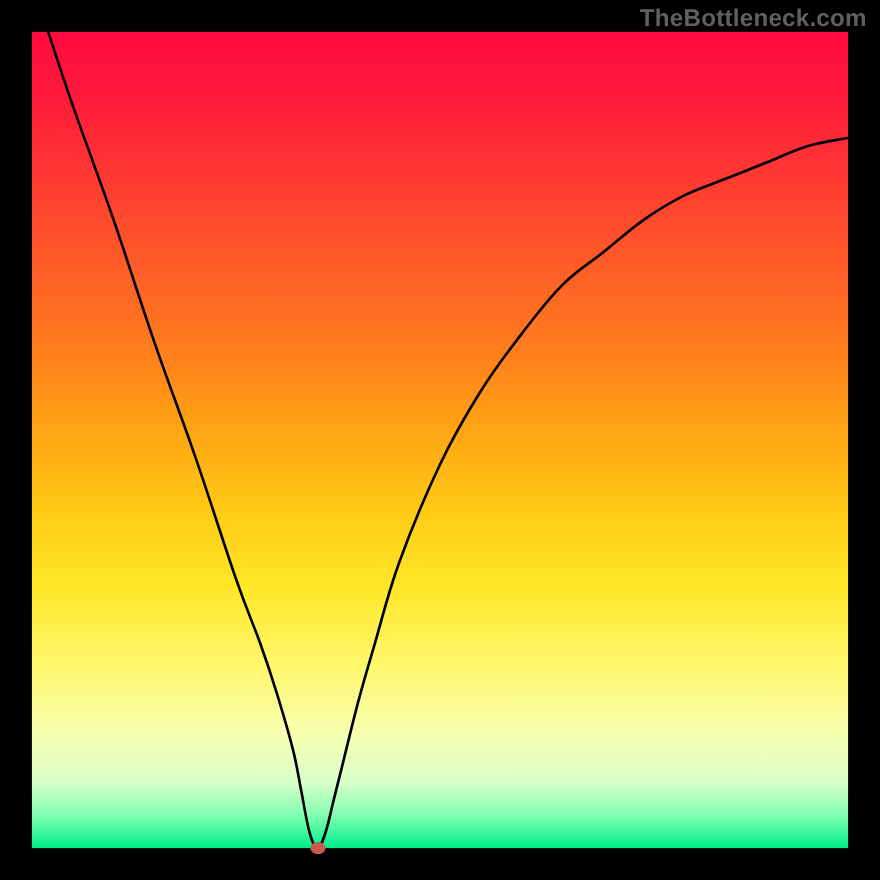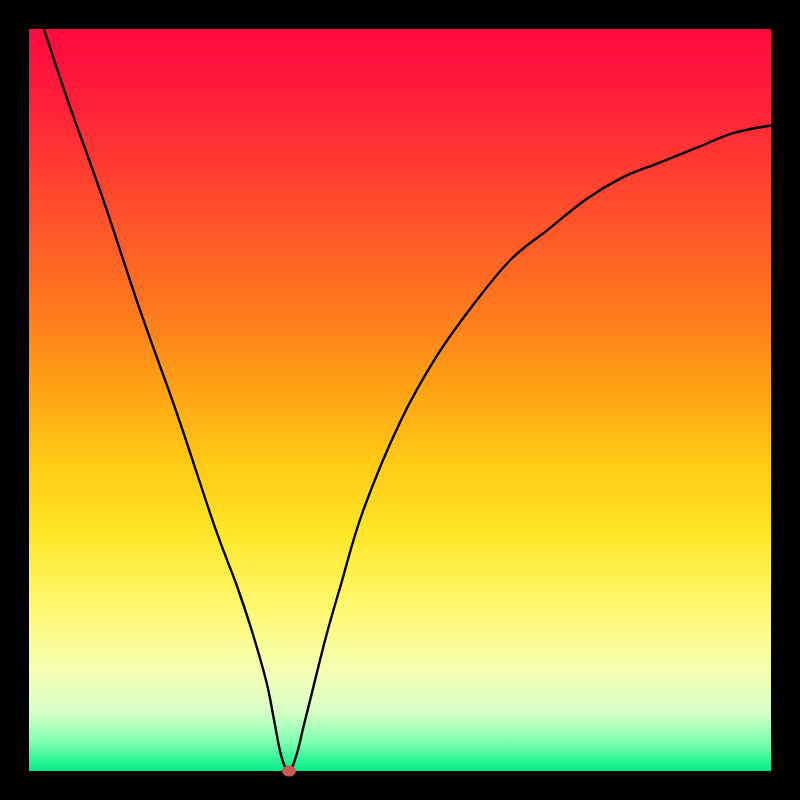--- a/index.html
+++ b/index.html
@@ -66,20 +66,21 @@
     background: #c85a50;
     border-radius: 50%;
     transform: translate(-50%, -50%);
     z-index: 5;
   }
 </style>
 </head>
 <body>
 
 <div class="frame">
+  <div class="watermark">TheBottleneck.com</div>
 
   <div class="plot">
     <div class="gradient"></div>
 
     <svg class="curve" viewBox="0 0 742 742" preserveAspectRatio="none">
       <path id="curve-path" fill="none" stroke="#000" stroke-width="2.4" stroke-linecap="round" stroke-linejoin="round" d="M 14.84 0.00 C 18.85 12.02, 26.42 36.06, 37.10 66.78 C 47.78 97.50, 60.84 131.93, 74.20 170.66 C 87.56 209.39, 97.94 243.23, 111.30 281.96 C 124.66 320.69, 135.04 347.11, 148.40 385.84 C 161.76 424.57, 174.82 466.42, 185.50 497.14 C 196.18 527.86, 201.08 537.80, 207.76 556.50 C 214.44 575.20, 217.26 583.66, 222.60 601.02 C 227.94 618.38, 233.43 636.93, 237.44 652.96 C 241.45 668.99, 242.19 676.70, 244.86 690.06 C 247.53 703.42, 249.61 717.81, 252.28 727.16 C 254.95 736.51, 257.03 742.00, 259.70 742.00 C 262.37 742.00, 264.45 735.17, 267.12 727.16 C 269.79 719.15, 271.87 708.16, 274.54 697.48 C 277.21 686.80, 277.95 683.83, 281.96 667.80 C 285.97 651.77, 291.46 628.47, 296.80 608.44 C 302.14 588.41, 304.96 579.21, 311.64 556.50 C 318.32 533.79, 323.22 511.68, 333.90 482.30 C 344.58 452.92, 357.64 421.31, 371.00 393.26 C 384.36 365.21, 394.74 347.85, 408.10 326.48 C 421.46 305.11, 431.84 291.90, 445.20 274.54 C 458.56 257.18, 468.94 243.38, 482.30 230.02 C 495.66 216.66, 506.04 211.02, 519.40 200.34 C 532.76 189.66, 543.14 180.01, 556.50 170.66 C 569.86 161.31, 580.24 155.08, 593.60 148.40 C 606.96 141.72, 617.34 138.90, 630.70 133.56 C 644.06 128.22, 654.44 124.06, 667.80 118.72 C 681.16 113.38, 691.54 107.89, 704.90 103.88 C 718.26 99.87, 735.32 97.80, 742.00 96.46"></path>
     </svg>
 
     <div id="marker" class="marker" style="left: 259.7px; top: 742px; background: rgb(200, 90, 80);"></div>
   </div>

